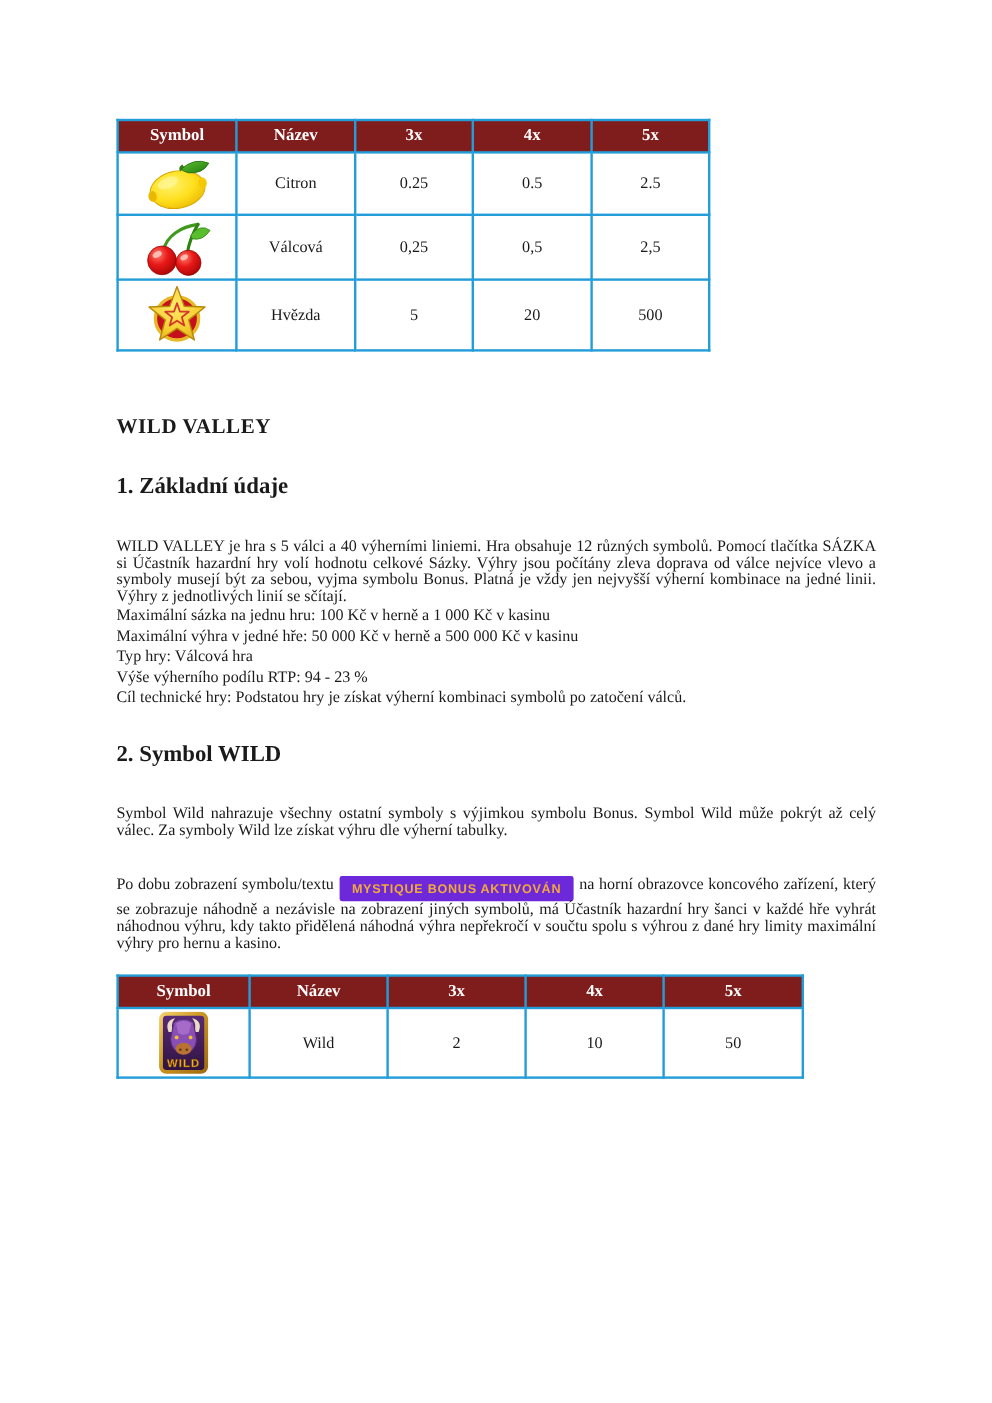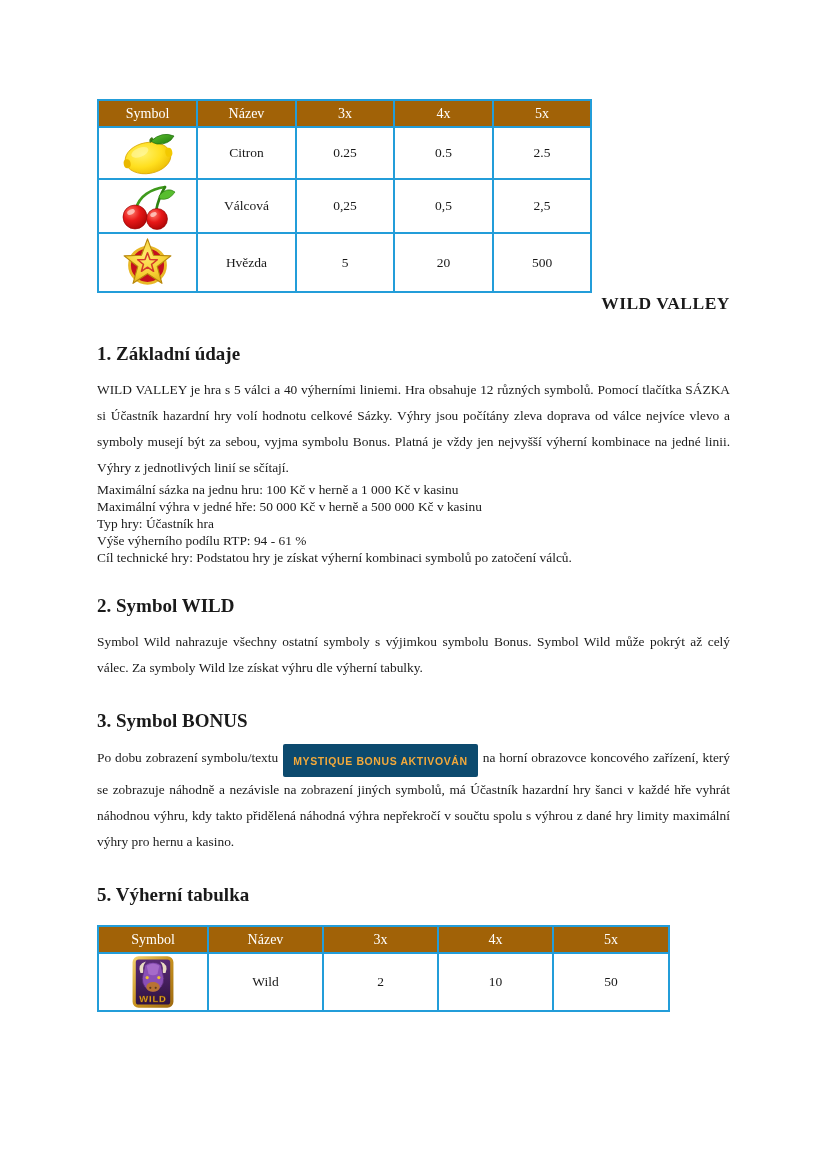--- a/index.html
+++ b/index.html
@@ -27,57 +27,58 @@
   }
   table.paytable.top { width: 493px; }
   table.paytable.bottom { width: 571px; }
   table.paytable th, table.paytable td {
     border: 2px solid #239dd9;
     text-align: center;
     vertical-align: middle;
     font-size: 13.5px;
   }
   table.paytable th {
-    background: #a16207;
+    background: #7f1d1d;
     color: #ffffff;
-    font-weight: normal;
+    font-weight: bold;
     height: 27px;
     font-size: 14px;
   }
   table.paytable.top td { height: 50px; margin-left: 45px; }
   table.paytable.bottom td { height: 55px; }
   td.symbol-cell { padding: 2px 0; }
   td.symbol-cell svg { display: block; margin: 0 auto; }
 
   
   .doc-title {
-    text-align: right;
+    margin-top: 52px;
+    text-align: left;
     font-size: 17.5px;
     font-weight: bold;
     letter-spacing: 0.5px;
   }
   .section-heading {
     margin-top: 29px;
     font-size: 19px;
     font-weight: bold;
   }
   .para {
-    margin-top: 12px;
+    margin-top: 31px;
     font-size: 13.4px;
-    line-height: 26px;
+    line-height: 14px;
     text-align: justify;
   }
   .detail-lines {
     margin-top: 0;
     font-size: 13.4px;
     line-height: 17px;
   }
   .badge {
     display: inline-block;
-    background: #0c4a6e;
+    background: #6d28d9;
     color: #f2a93b;
     font-family: "Liberation Sans", "DejaVu Sans", sans-serif;
     font-weight: bold;
     font-size: 10.5px;
     letter-spacing: 0.6px;
     padding: 4px 10px 3px 10px;
     border-radius: 2px;
     vertical-align: -3px;
     margin: 0 5px;
     white-space: nowrap;
@@ -184,33 +185,31 @@
       </tbody>
     </table>
 
     <h1 class="doc-title">WILD VALLEY</h1>
 
     <h2 class="section-heading">1. Základní údaje</h2>
     <p class="para">WILD VALLEY je hra s 5 válci a 40 výherními liniemi. Hra obsahuje 12 různých symbolů. Pomocí tlačítka SÁZKA si Účastník hazardní hry volí hodnotu celkové Sázky. Výhry jsou počítány zleva doprava od válce nejvíce vlevo a symboly musejí být za sebou, vyjma symbolu Bonus. Platná je vždy jen nejvyšší výherní kombinace na jedné linii. Výhry z jednotlivých linií se sčítají.</p>
     <div class="detail-lines">
       <div>Maximální sázka na jednu hru: 100 Kč v herně a 1 000 Kč v kasinu</div>
       <div>Maximální výhra v jedné hře: 50 000 Kč v herně a 500 000 Kč v kasinu</div>
-      <div>Typ hry: Účastník hra</div>
-      <div>Výše výherního podílu RTP: 94 - 61 %</div>
+      <div>Typ hry: Válcová hra</div>
+      <div>Výše výherního podílu RTP: 94 - 23 %</div>
       <div>Cíl technické hry: Podstatou hry je získat výherní kombinaci symbolů po zatočení válců.</div>
     </div>
 
     <h2 class="section-heading">2. Symbol WILD</h2>
     <p class="para">Symbol Wild nahrazuje všechny ostatní symboly s výjimkou symbolu Bonus. Symbol Wild může pokrýt až celý válec. Za symboly Wild lze získat výhru dle výherní tabulky.</p>
 
-    <h2 class="section-heading">3. Symbol BONUS</h2>
 
     <p class="para"><span>Po dobu zobrazení symbolu/textu</span><span class="badge">MYSTIQUE BONUS AKTIVOVÁN</span><span>na horní obrazovce koncového zařízení, který se zobrazuje náhodně a nezávisle na zobrazení jiných symbolů, má Účastník hazardní hry šanci v každé hře vyhrát náhodnou výhru, kdy takto přidělená náhodná výhra nepřekročí v součtu spolu s výhrou z dané hry limity maximální výhry pro hernu a kasino.</span></p>
 
-    <h2 class="section-heading">5. Výherní tabulka</h2>
 
     <table class="paytable bottom pt-bottom">
       <colgroup>
           <col style="width:110px">
           <col style="width:115px">
           <col style="width:115px">
           <col style="width:115px">
           <col style="width:116px">
         </colgroup>
       <thead>

